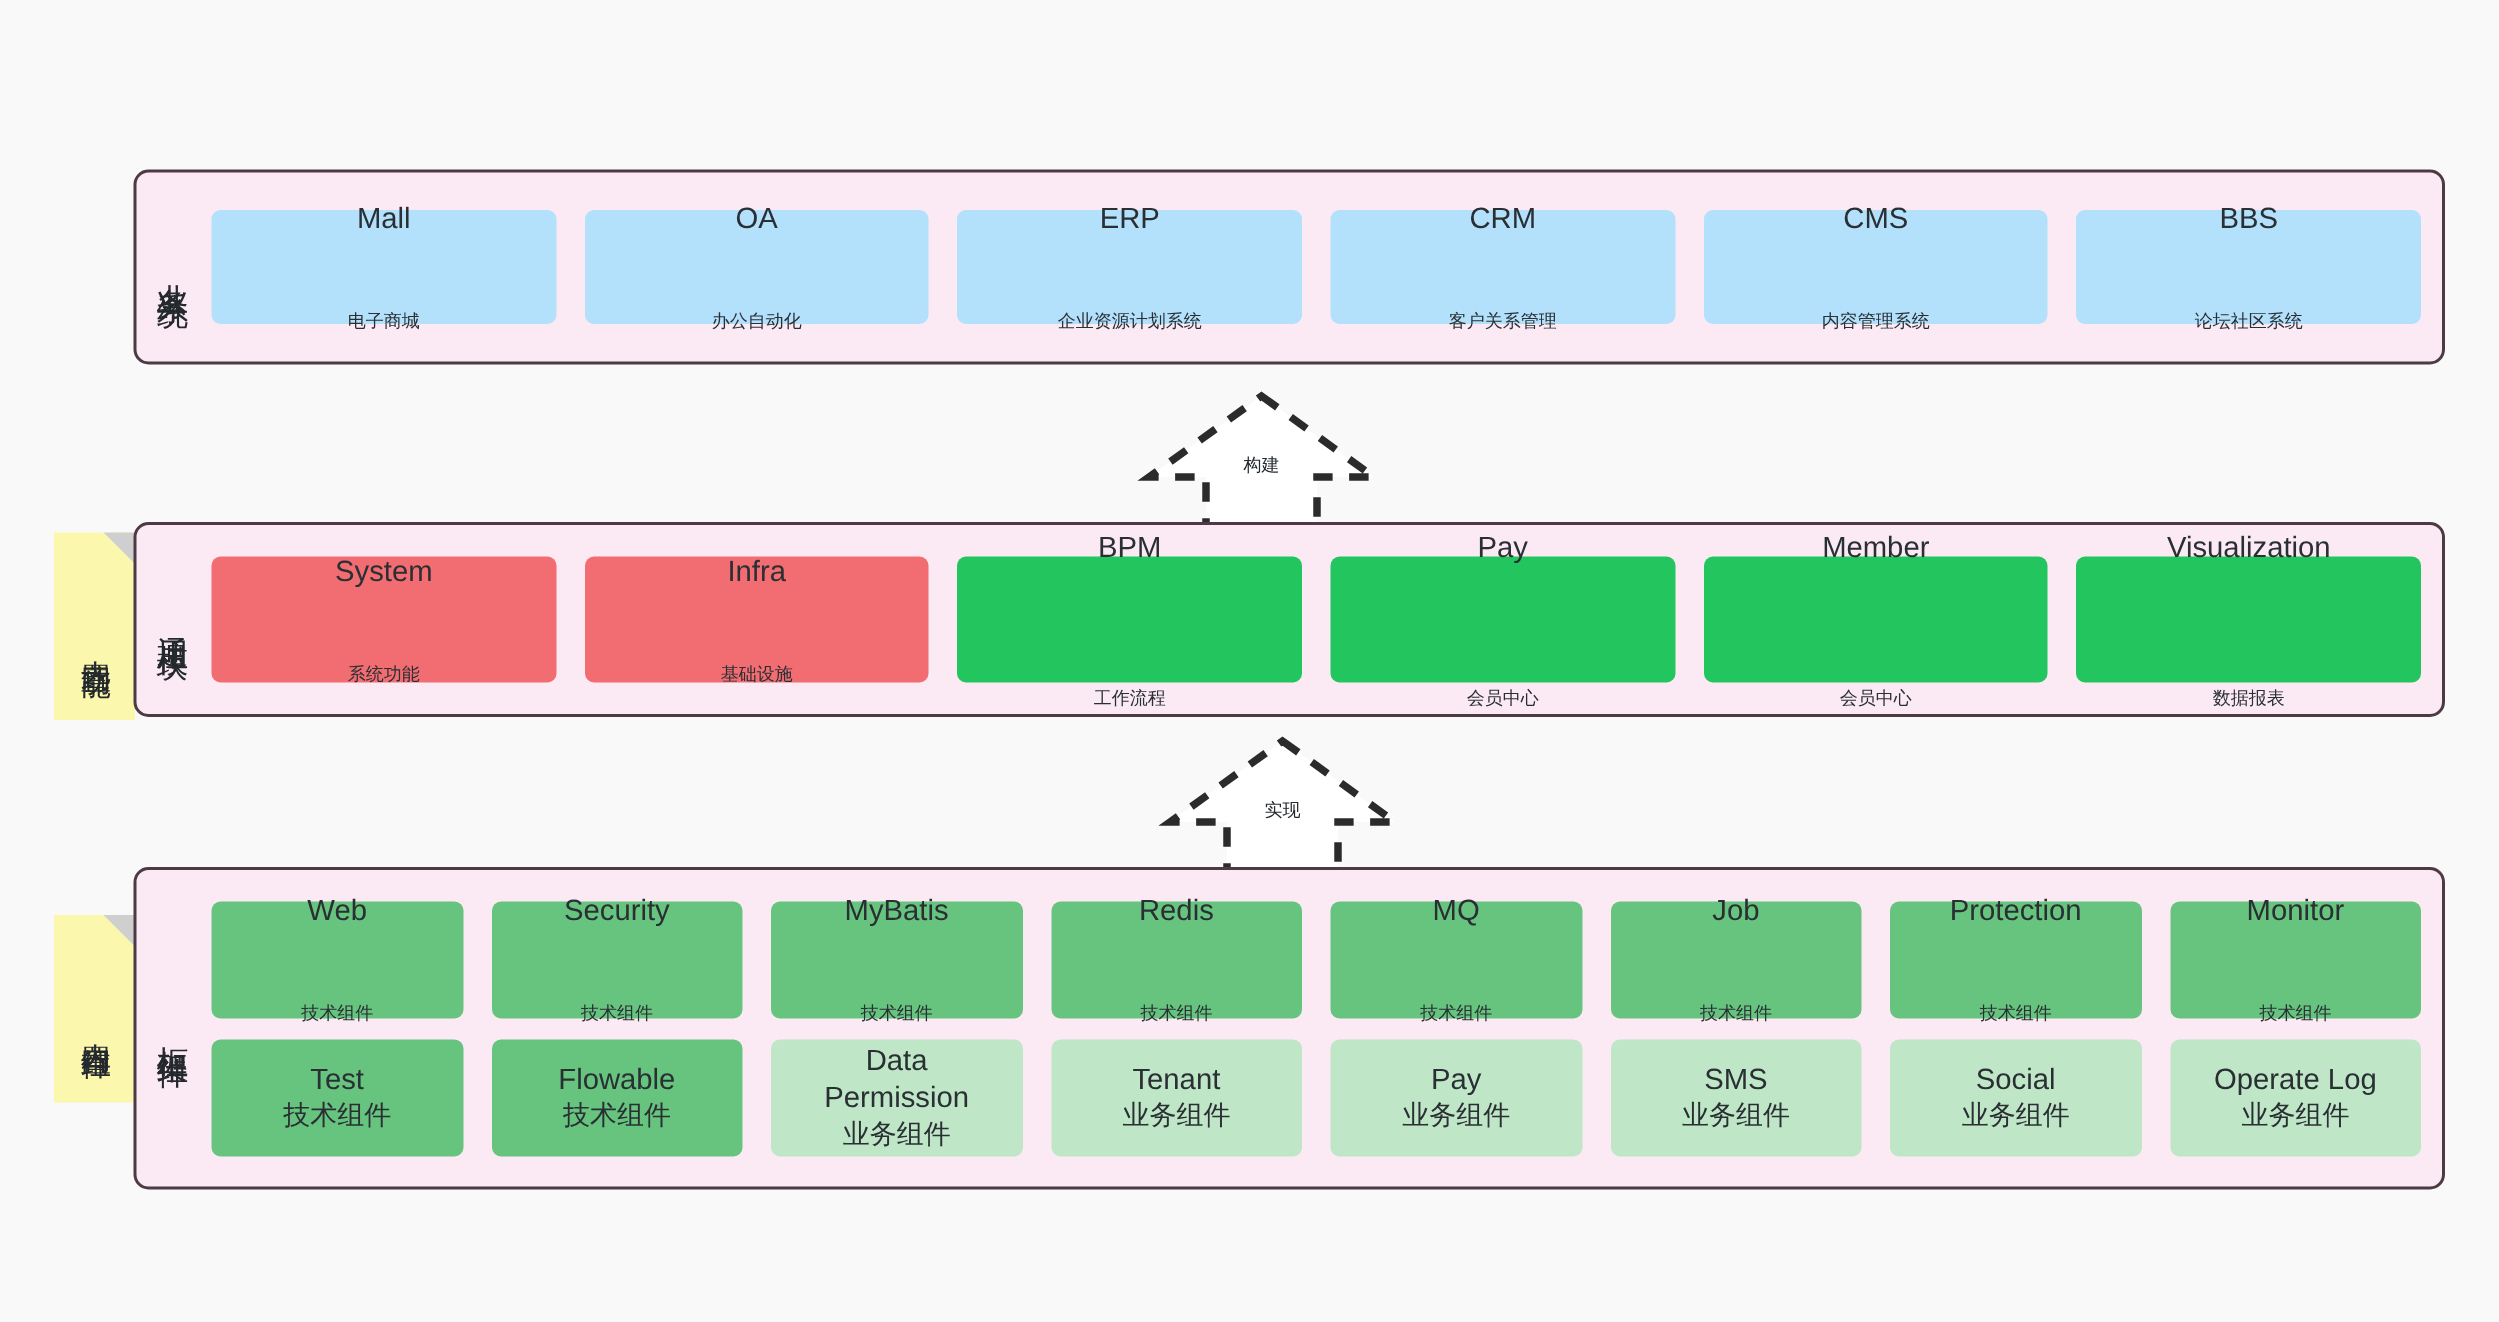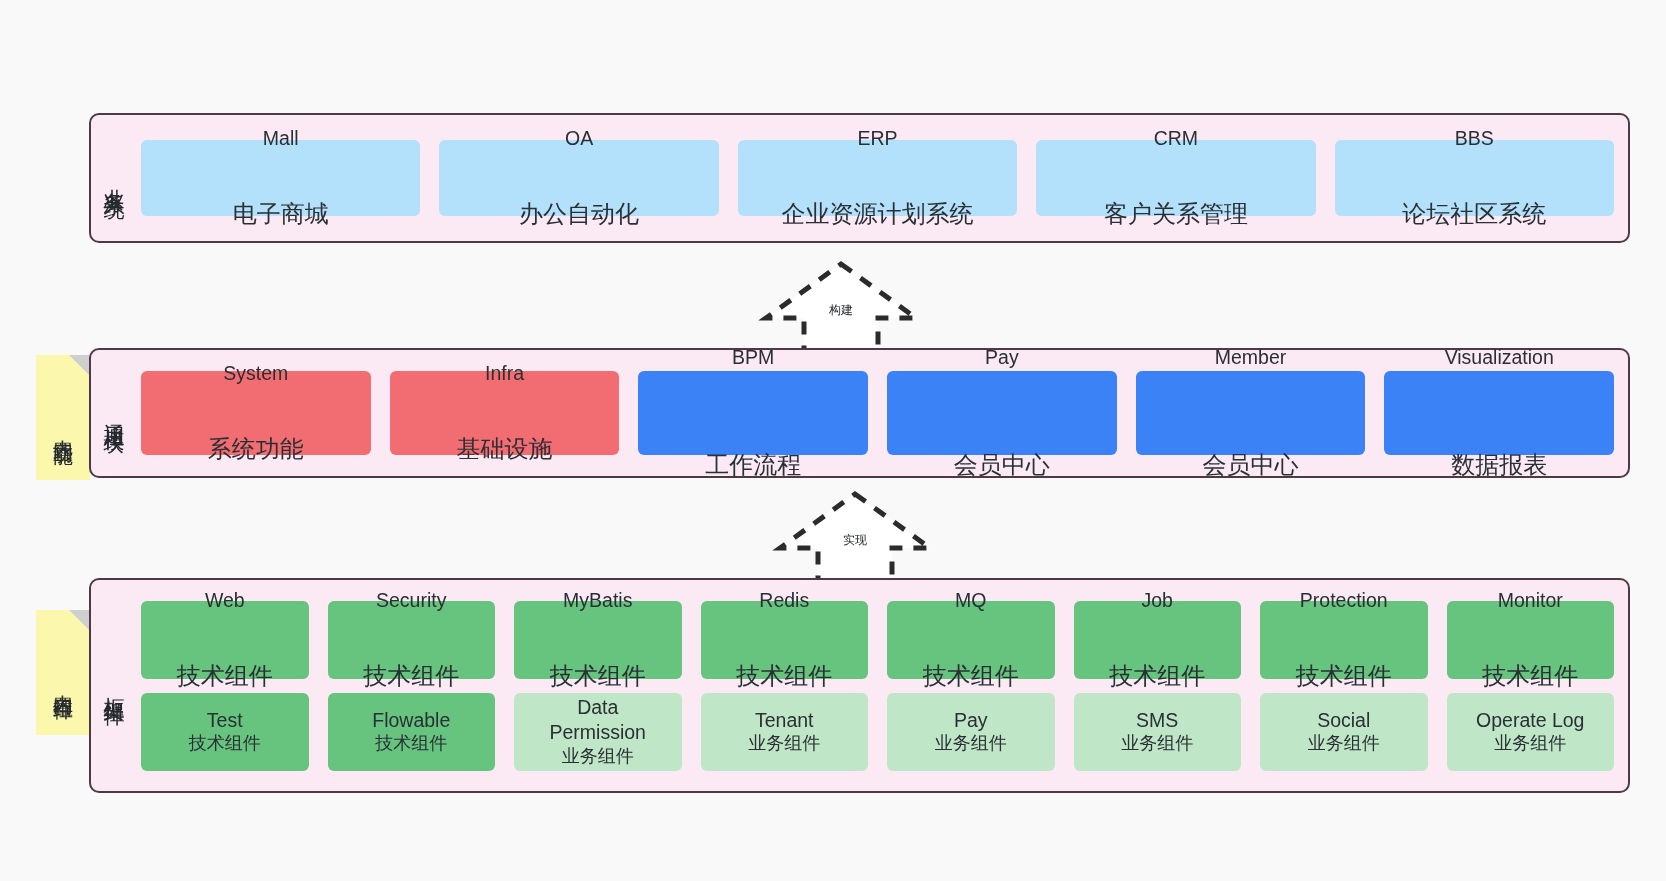--- a/index.html
+++ b/index.html
@@ -60,27 +60,27 @@
     flex-direction: column;
     align-items: center;
     justify-content: center;
     text-align: center;
     line-height: 1.28;
     color: #2a2f34;
     box-sizing: border-box;
     padding: 4px 6px;
   }
   .cell .t1 { font-size: 19.5px; }
-  .cell .t2 { font-size: 24px; margin-top: 48px; }
+  .cell .t2 { font-size: 12px; margin-top: 48px; }
   .cell .t3 { font-size: 18px; }
 
   
   .c-blue       { background: #b3e0fb; }
   .c-red        { background: #f26d72; }
-  .c-pink       { background: #3b82f6; gap: 32px; }
+  .c-pink       { background: #22c55e; gap: 32px; }
   .c-green      { background: #66c47e; }
   .c-lightgreen { background: #bfe6c6; }
 
   
   #layer-business { left: 89px;  top: 113px; width: 1541px; height: 130px; }
   #layer-business .cell { height: 76px; }
 
   #layer-modules  { left: 89px;  top: 348px; width: 1541px; height: 130px; }
   #layer-modules .cell { height: 84px; }
 
@@ -153,20 +153,24 @@
         </div>
         <div class="cell c-blue">
           <span class="t1">ERP</span>
           <span class="t2">企业资源计划系统</span>
         </div>
         <div class="cell c-blue">
           <span class="t1">CRM</span>
           <span class="t2">客户关系管理</span>
         </div>
         <div class="cell c-blue">
+          <span class="t1">CMS</span>
+          <span class="t2">内容管理系统</span>
+        </div>
+        <div class="cell c-blue">
           <span class="t1">BBS</span>
           <span class="t2">论坛社区系统</span>
         </div>
       </div>
     </div>
   </div>
 
   <div class="arrow-group" id="arrow-build">
     <svg width="170" height="100" viewBox="0 0 170 100">
       <path d="M 85 6 L 160 60 L 122 60 L 122 98 L 48 98 L 48 60 L 10 60 Z" fill="#ffffff" stroke="#2b2b2b" stroke-width="5" stroke-dasharray="13 11" stroke-linejoin="miter"></path>

